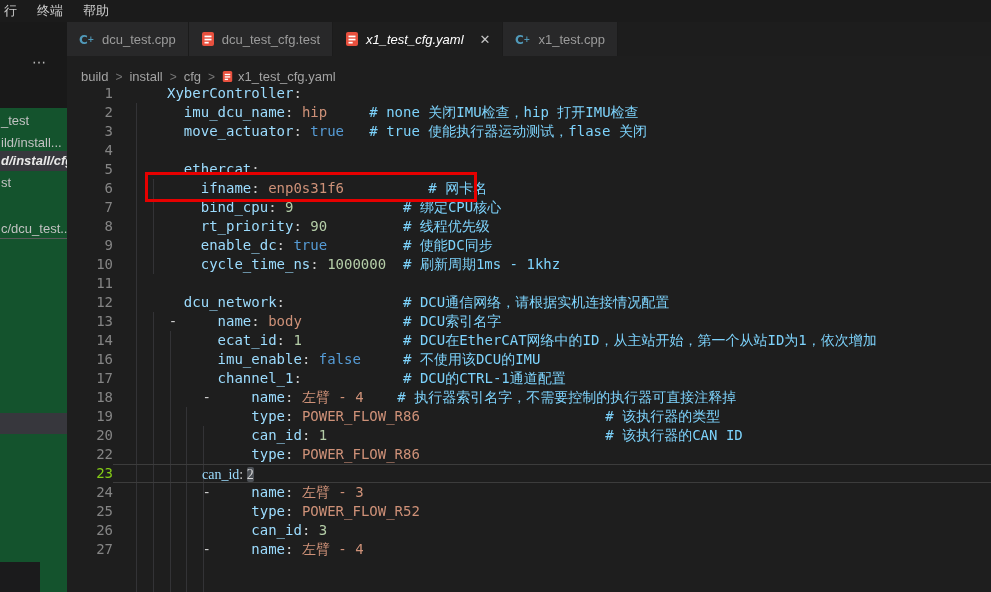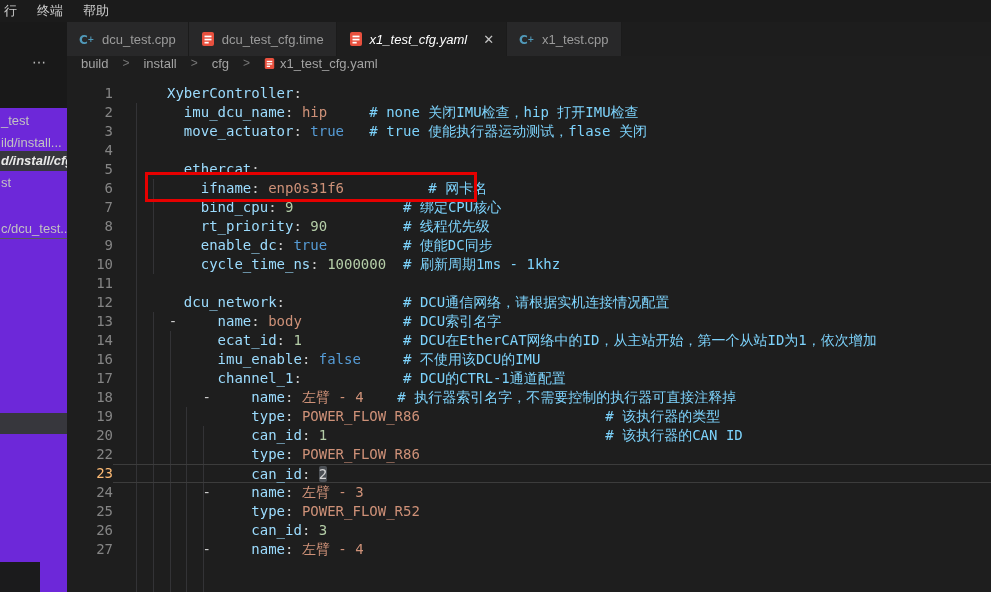--- a/index.html
+++ b/index.html
@@ -13,21 +13,21 @@
              font-size:13px; }
   .menu-item { padding:0 10px; height:22px; line-height:22px; cursor:default; }
   .menu-item:first-child { margin-left:-6px; }
 
   
   .left-top { position:absolute; left:0; top:22px; width:67px; height:86px;
               background:#191919; }
   .overflow-btn { position:absolute; left:32px; top:32px; color:#b9b9b9;
                   font-size:14px; letter-spacing:1px; cursor:pointer; }
   .sidebar { position:absolute; left:0; top:108px; width:67px; height:484px;
-             background:#6d28d9; font-size:13px; color:#c2c2c2; overflow:hidden; }
+             background:#14532d; font-size:13px; color:#c2c2c2; overflow:hidden; }
   .side-item { position:absolute; left:0; width:67px; height:20px; line-height:20px;
                padding-left:1px; white-space:nowrap; overflow:hidden; }
   .side-item.selected { background:#37373d; color:#e8e8e8;font-weight:bold; }
   .side-item.italic { font-style:italic; }
   .side-item.underline { border-bottom:1px solid #5a5a5a; }
   .side-corner { position:absolute; left:0; bottom:0; width:40px; height:30px;
                  background:#1b1b1c; }
 
   
   .tabbar { position:absolute; left:67px; top:22px; width:924px; height:34px;
@@ -35,36 +35,36 @@
   .tab { display:flex; align-items:center; gap:7px; padding:0 12px; font-size:13px;
          color:#9b9b9b; background:#282829; border-right:1px solid #1b1b1b;
          cursor:pointer; white-space:nowrap; }
   .tab.active { background:#1e1e1e; color:#ffffff; font-style:italic; }
   .tab .close { font-style:normal; font-size:13px; color:#c5c5c5; margin-left:9px;
                 cursor:pointer; }
   .tab svg { flex:none; }
 
   
   .crumbbar { position:absolute; left:67px; top:56px; width:924px; height:28px;
-              background:#1e1e1e; display:flex; align-items:flex-start; padding-left:14px;
-              font-size:13px; color:#a3a3a3; gap:14px; }
+              background:#1e1e1e; display:flex; align-items:flex-end; padding-left:14px;
+              font-size:13px; color:#a3a3a3; gap:7px; }
   .crumb-sep { color:#767676; font-size:12px; }
   .crumb-file { display:flex; align-items:center; gap:5px; }
 
   
   .editor { position:absolute; left:67px; top:84px; width:924px; height:508px;
             background:#1e1e1e; overflow:hidden;
             font-family:"DejaVu Sans Mono", monospace; font-size:14px; }
   .guide { position:absolute; width:1px; background:#333336; z-index:1; }
   .code-line { position:relative; display:flex; height:19px; line-height:19px;
                white-space:pre; z-index:2; }
   .gutter { flex:none; width:46px; text-align:right; color:#858585; }
   .ltext { flex:1; margin-left:22px; white-space:pre; color:#d4d4d4; }
-  .code-line.cur .gutter { color:#fdba74; }
-  .code-line.cur .lwrap { border-top:1px solid #3c3c3c; border-bottom:1px solid #3c3c3c; }
+  .code-line.cur .gutter { color:#84cc16; }
+  .code-line.cur .lwrap { border-top:1px solid #3c3c3c; border-bottom:1px solid #3c3c3c;font-family:Liberation Serif, serif; }
   .lwrap { flex:1; display:flex; }
   .tk { color:#9cdcfe;margin-left:32px; } .tp { color:#cccccc; } .ts { color:#ce9178; }
   .tb { color:#569cd6; } .tn { color:#b5cea8; } .tc { color:#7dd3fc; }
   .tw { color:#d4d4d4; }
   .th1 { color:#d6d6d6; background:#4c5055; border-radius:2px; }
   .th2 { color:#d6d6d6; background:#4c5055; border-radius:2px; }
 
   .red-box { position:absolute; left:78px; top:88px; width:332px; height:30px;
              border:3px solid #e60000; z-index:6; pointer-events:none; }
 </style>
@@ -101,21 +101,21 @@
         </svg>
         <span>dcu_test.cpp</span>
       </div>
       <div class="tab">
         <svg width="14" height="16" viewBox="0 0 14 16">
           <rect x="1" y="1" width="12" height="14" rx="2" fill="#e8503e"></rect>
           <rect x="3.5" y="4.6" width="7" height="1.7" fill="#fff"></rect>
           <rect x="3.5" y="7.7" width="7" height="1.7" fill="#fff"></rect>
           <rect x="3.5" y="10.8" width="4.2" height="1.7" fill="#fff"></rect>
         </svg>
-        <span>dcu_test_cfg.time</span>
+        <span>dcu_test_cfg.test</span>
       </div>
       <div class="tab active">
         <svg width="14" height="16" viewBox="0 0 14 16">
           <rect x="1" y="1" width="12" height="14" rx="2" fill="#e8503e"></rect>
           <rect x="3.5" y="4.6" width="7" height="1.7" fill="#fff"></rect>
           <rect x="3.5" y="7.7" width="7" height="1.7" fill="#fff"></rect>
           <rect x="3.5" y="10.8" width="4.2" height="1.7" fill="#fff"></rect>
         </svg>
         <span>x1_test_cfg.yaml</span>
         <span class="close">✕</span>

